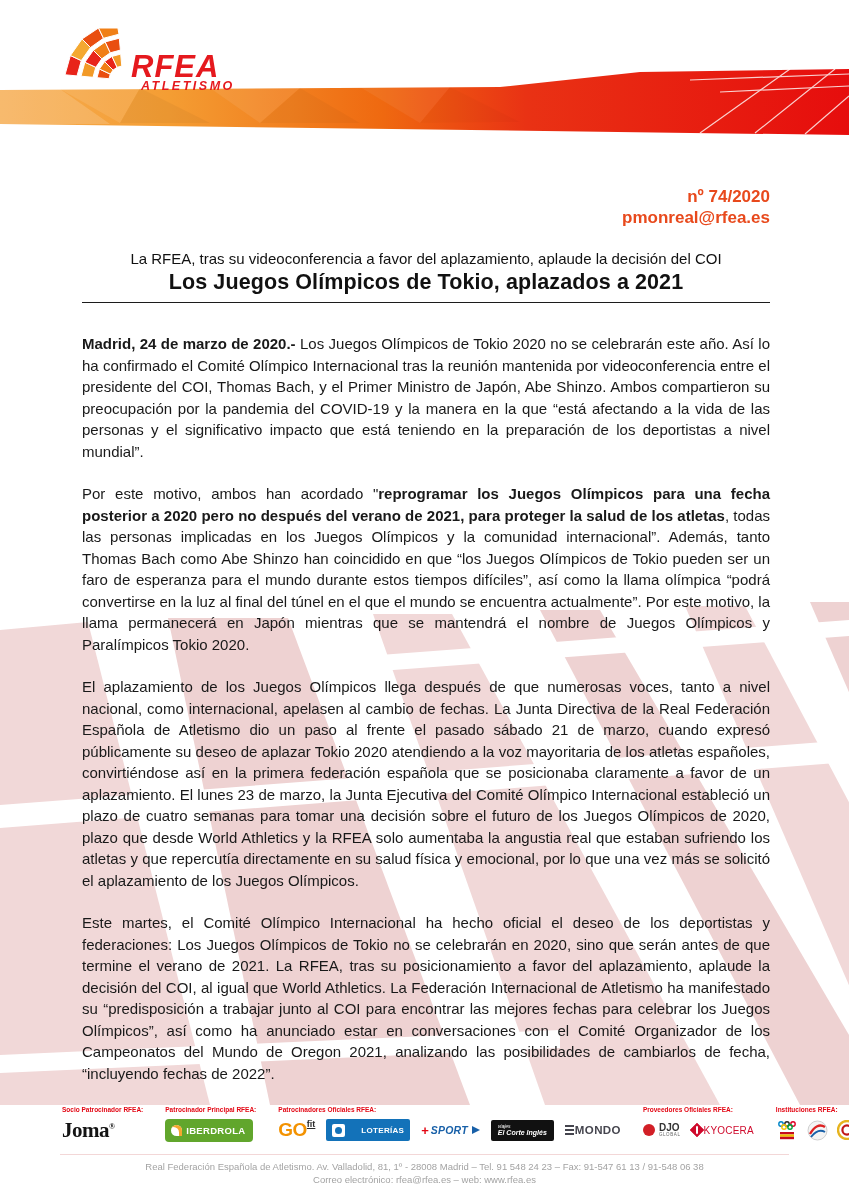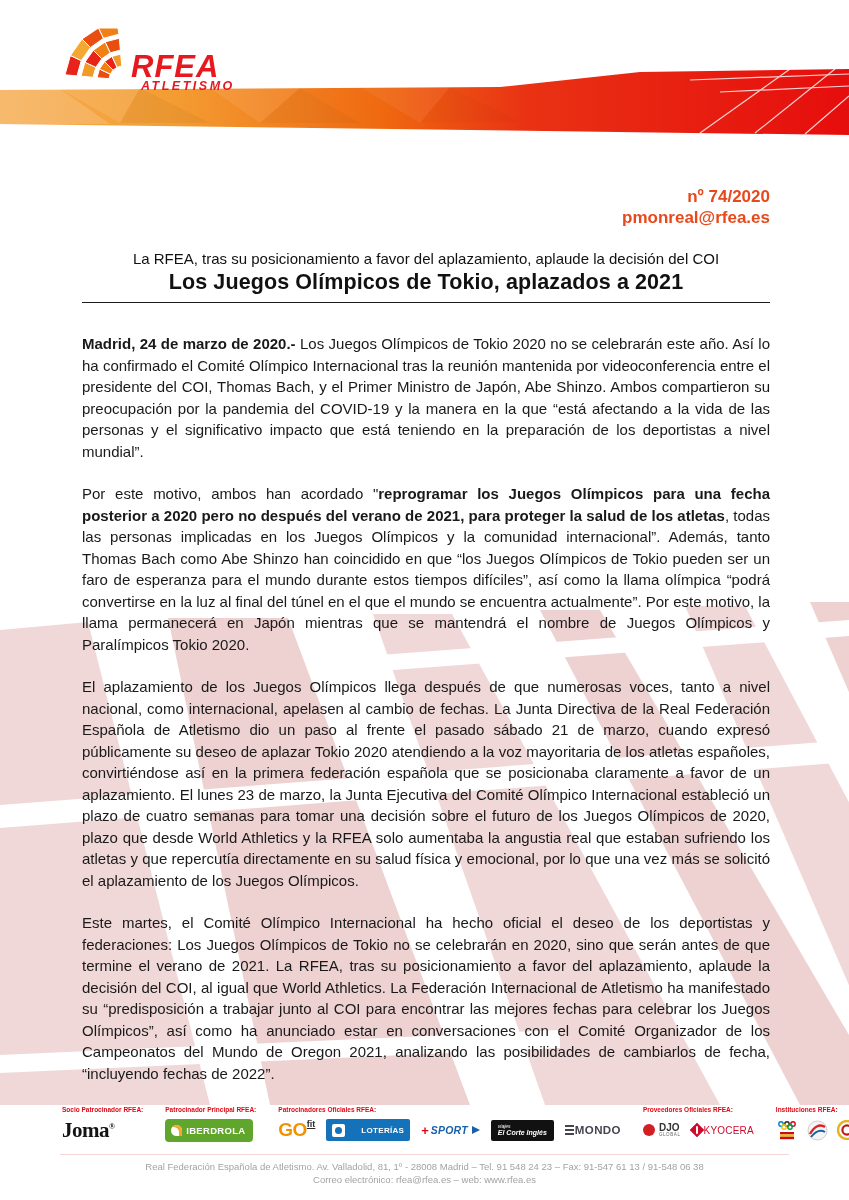--- a/index.html
+++ b/index.html
@@ -135,21 +135,21 @@
     <text x="76" y="49" font-size="31" font-weight="bold" font-style="italic" fill="#e5191e" letter-spacing="1">RFEA</text>
     <text x="86" y="61.5" font-size="12.5" font-weight="bold" font-style="italic" fill="#e5191e" letter-spacing="2.5">ATLETISMO</text>
   </svg>
 
   <div class="content">
     <div class="doc-id">
       <div>nº 74/2020</div>
       <div>pmonreal@rfea.es</div>
     </div>
 
-    <div class="kicker">La RFEA, tras su posicionamiento a favor del aplazamiento, aplaude la decisión del COI</div>
+    <div class="kicker">La RFEA, tras su videoconferencia a favor del aplazamiento, aplaude la decisión del COI</div>
     <div class="headline">Los Juegos Olímpicos de Tokio, aplazados a 2021</div>
     <div class="rule"></div>
 
     <div class="body-copy">
       <p><span class="b">Madrid, 24 de marzo de 2020.- </span><span> Los Juegos Olímpicos de Tokio 2020 no se celebrarán este año. Así lo ha confirmado el Comité Olímpico Internacional tras la reunión mantenida por videoconferencia entre el presidente del COI, Thomas Bach, y el Primer Ministro de Japón, Abe Shinzo. Ambos compartieron su preocupación por la pandemia del COVID-19 y la manera en la que “está afectando a la vida de las personas y el significativo impacto que está teniendo en la preparación de los deportistas a nivel mundial”.</span></p>
       <p><span>Por este motivo, ambos han acordado "</span><span class="b">reprogramar los Juegos Olímpicos para una fecha posterior a 2020 pero no después del verano de 2021, para proteger la salud de los atletas</span><span>, todas las personas implicadas en los Juegos Olímpicos y la comunidad internacional”. Además, tanto Thomas Bach como Abe Shinzo han coincidido en que “los Juegos Olímpicos de Tokio pueden ser un faro de esperanza para el mundo durante estos tiempos difíciles”, así como la llama olímpica “podrá convertirse en la luz al final del túnel en el que el mundo se encuentra actualmente”. Por este motivo, la llama permanecerá en Japón mientras que se mantendrá el nombre de Juegos Olímpicos y Paralímpicos Tokio 2020.</span></p>
       <p><span>El aplazamiento de los Juegos Olímpicos llega después de que numerosas voces, tanto a nivel nacional, como internacional, apelasen al cambio de fechas. La Junta Directiva de la Real Federación Española de Atletismo dio un paso al frente el pasado sábado 21 de marzo, cuando expresó públicamente su deseo de aplazar Tokio 2020 atendiendo a la voz mayoritaria de los atletas españoles, convirtiéndose así en la primera federación española que se posicionaba claramente a favor de un aplazamiento. El lunes 23 de marzo, la Junta Ejecutiva del Comité Olímpico Internacional estableció un plazo de cuatro semanas para tomar una decisión sobre el futuro de los Juegos Olímpicos de 2020, plazo que desde World Athletics y la RFEA solo aumentaba la angustia real que estaban sufriendo los atletas y que repercutía directamente en su salud física y emocional, por lo que una vez más se solicitó el aplazamiento de los Juegos Olímpicos.</span></p>
       <p><span>Este martes, el Comité Olímpico Internacional ha hecho oficial el deseo de los deportistas y federaciones: Los Juegos Olímpicos de Tokio no se celebrarán en 2020, sino que serán antes de que termine el verano de 2021. La RFEA, tras su posicionamiento a favor del aplazamiento, aplaude la decisión del COI, al igual que World Athletics. La Federación Internacional de Atletismo ha manifestado su “predisposición a trabajar junto al COI para encontrar las mejores fechas para celebrar los Juegos Olímpicos”, así como ha anunciado estar en conversaciones con el Comité Organizador de los Campeonatos del Mundo de Oregon 2021, analizando las posibilidades de cambiarlos de fecha, “incluyendo fechas de 2022”.</span></p>
     </div>
   </div>

